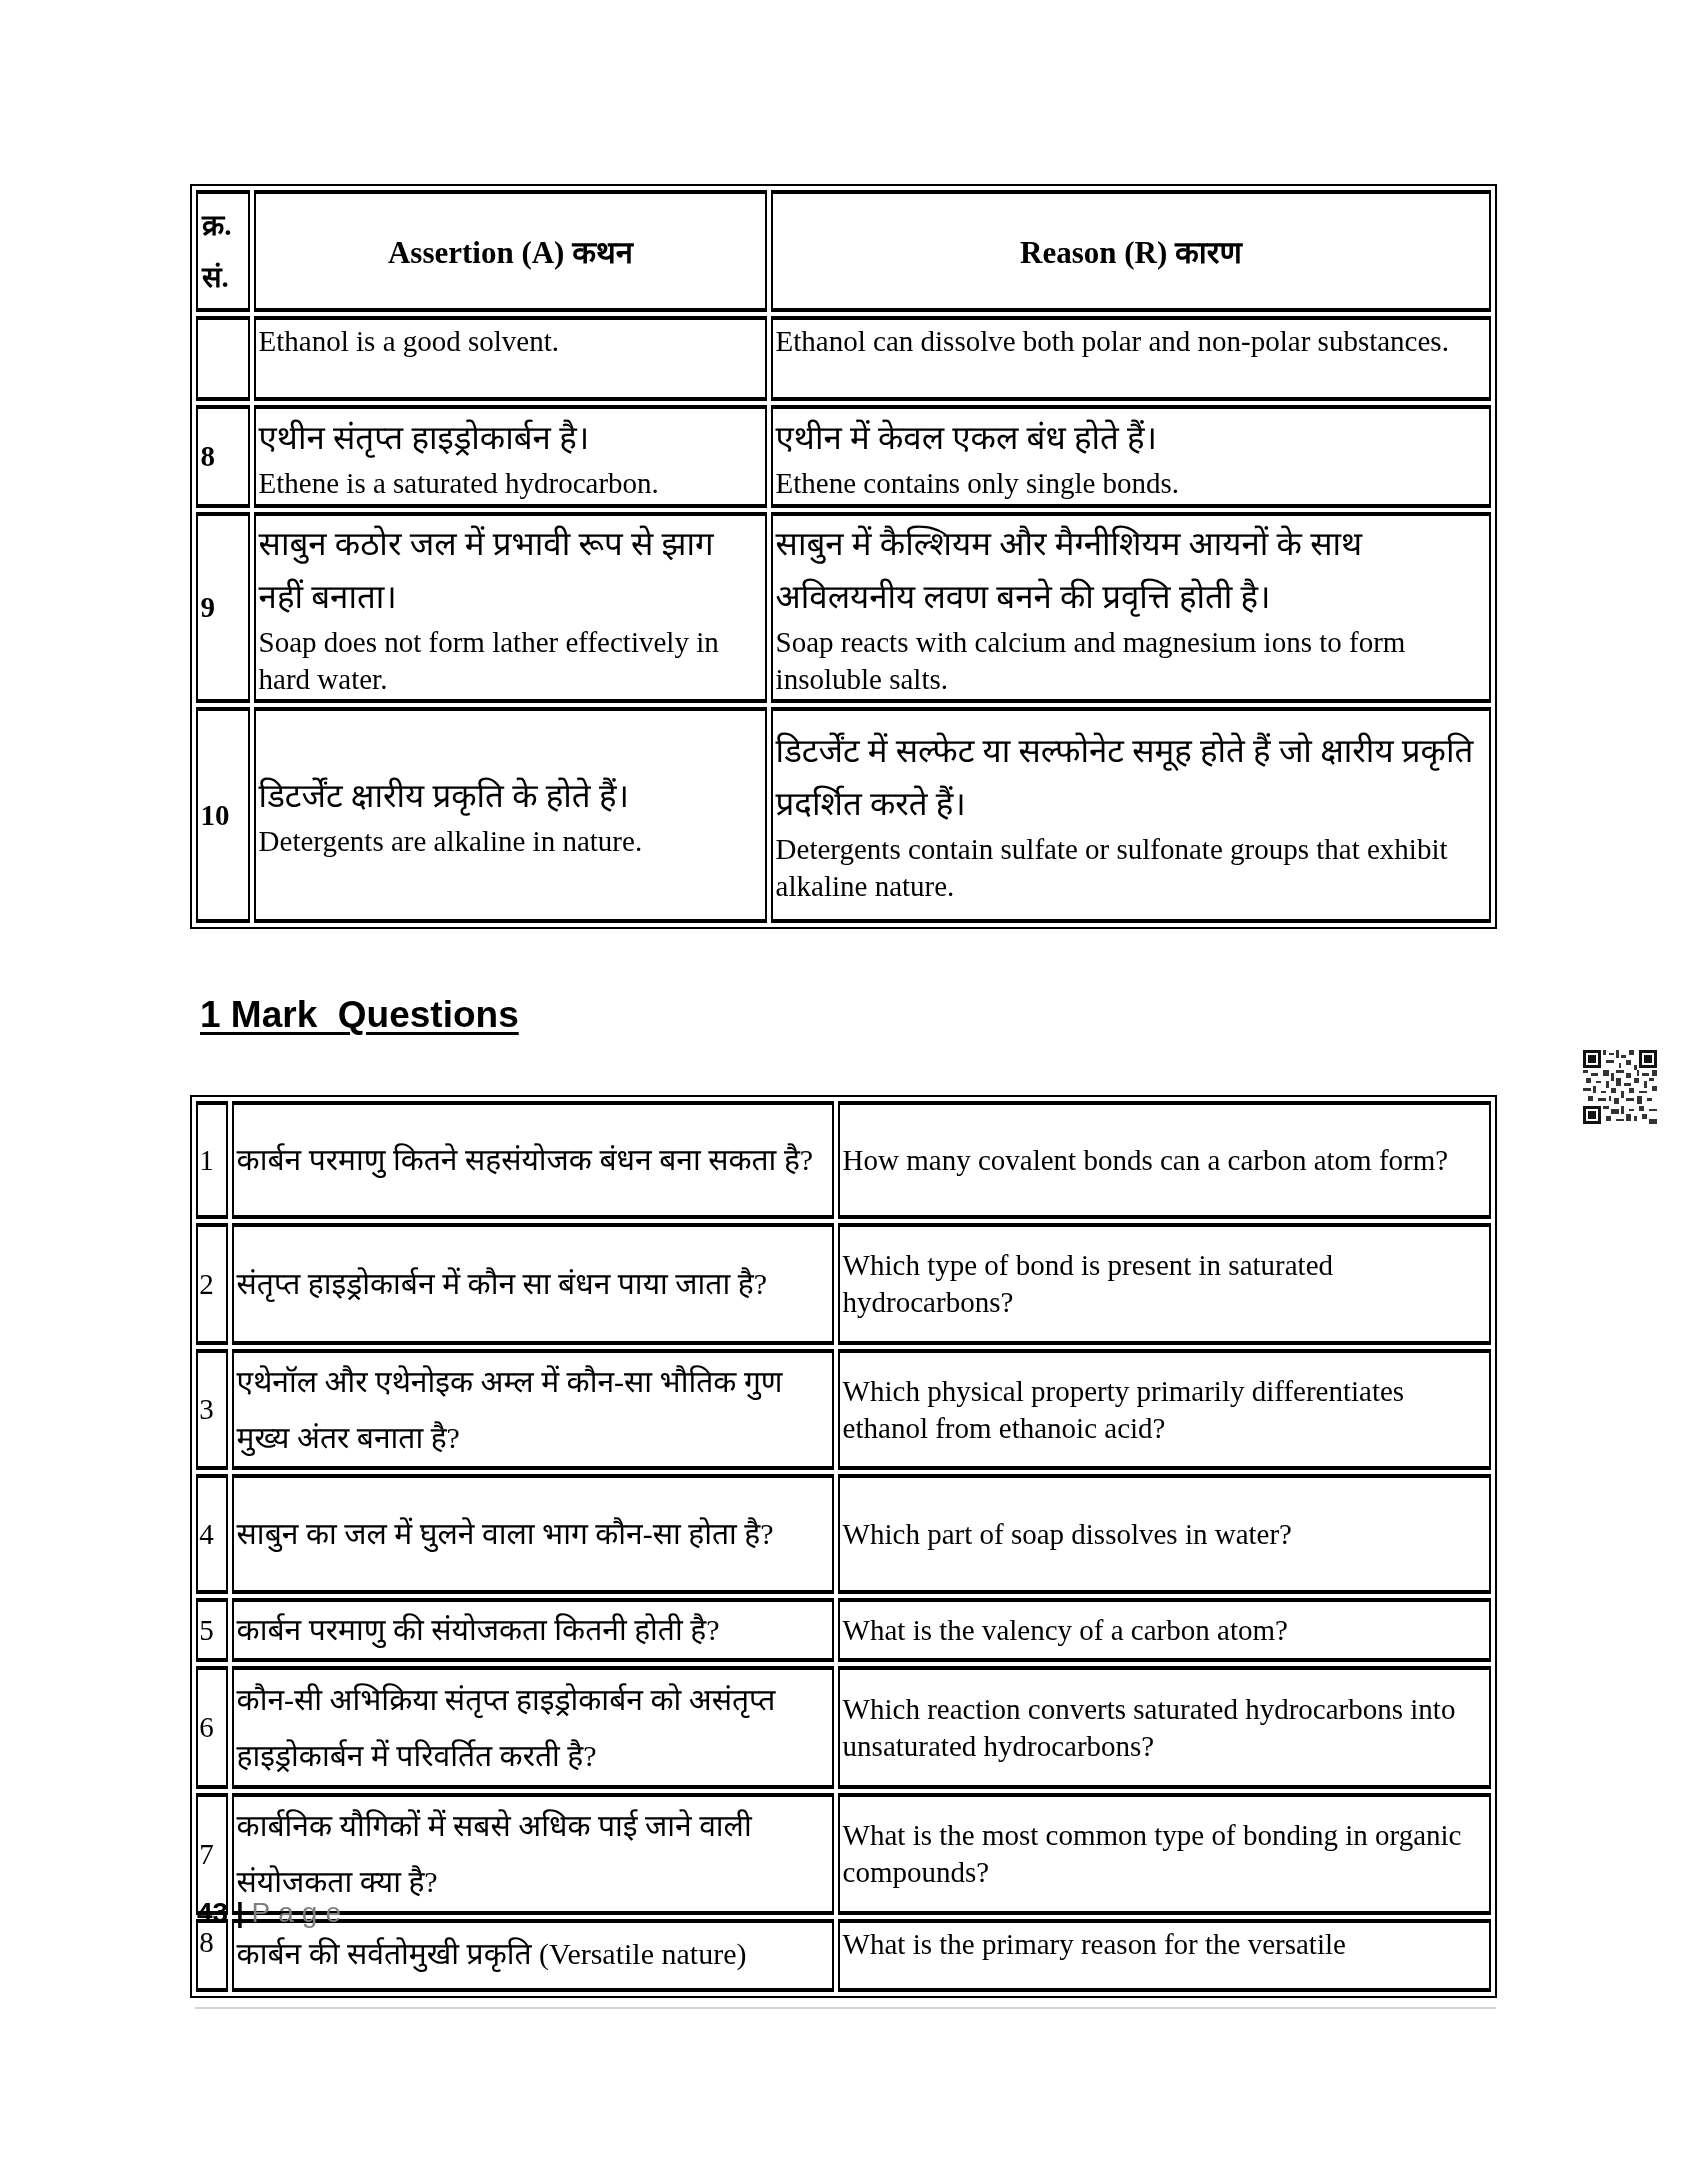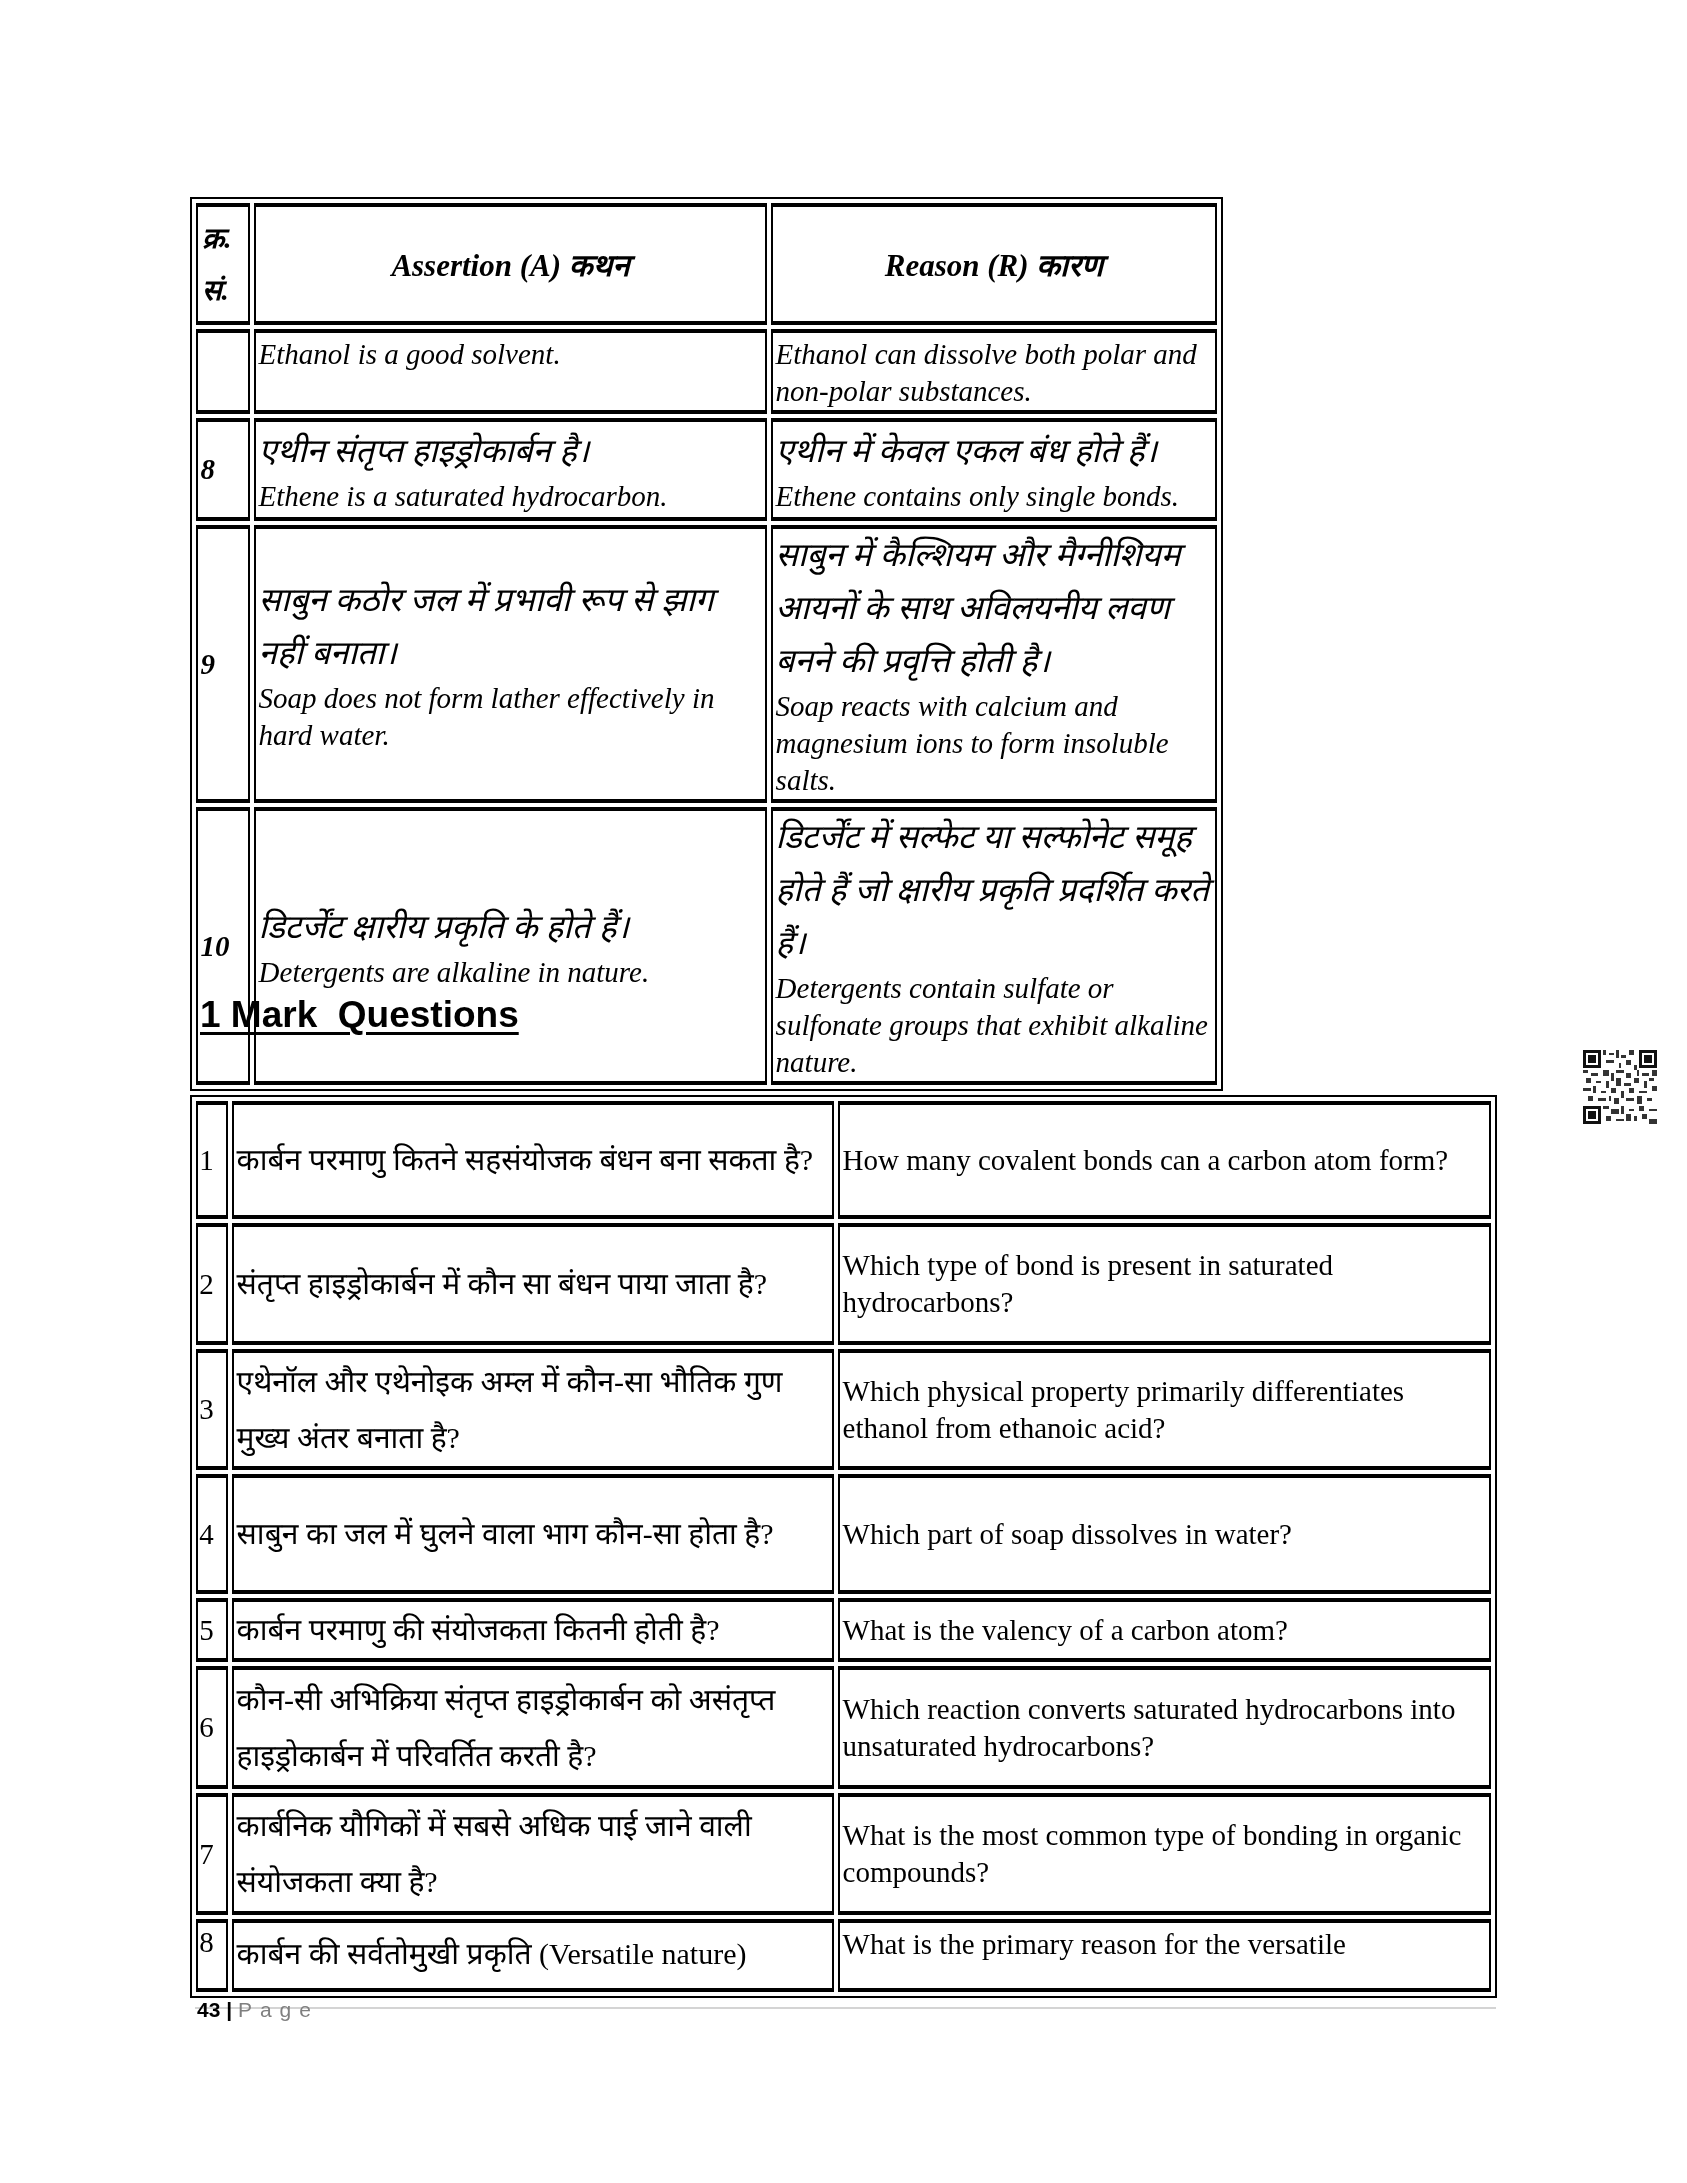--- a/index.html
+++ b/index.html
@@ -19,21 +19,21 @@
     border: 2px solid #000;
     border-top-width: 4px;
     border-bottom-width: 4px;
     vertical-align: middle;
     padding: 0 2.6px;
     text-align: left;
     font-weight: normal;
   }
 
   
-  #ar-table { left: 190px; top: 197px; width: 1033px; font-style: italic; }
+  #ar-table { left: 190px; top: 184px; width: 1307px; }
   #ar-table .c-no { width: 54px; }
   #ar-table .c-a  { width: 513px; }
   #ar-table .c-r  { width: auto; }
   #ar-table th { font-weight: bold; font-size: 31px; text-align: center; }
   #ar-table th.no-head { font-size: 29px; line-height: 52px; text-align: left; padding-left: 4px; }
   #ar-table td.num { font-weight: bold; font-size: 29px; }
   #ar-table .hi { font-size: 33px; line-height: 53px; display: block; }
   #ar-table .en { font-size: 29px; line-height: 37px; display: block; }
   #ar-table tr.r-head { height: 122px; }
   #ar-table tr.r-0 { height: 85px; }
@@ -68,21 +68,21 @@
   #q-table tr.q3 { height: 121px; }
   #q-table tr.q4 { height: 120px; }
   #q-table tr.q5 { height: 62px; }
   #q-table tr.q6 { height: 123px; }
   #q-table tr.q7 { height: 122px; }
   #q-table tr.q8 { height: 73px; }
   #q-table tr.q8 td { vertical-align: top; padding-top: 2.6px; }
 
   
   #footer-rule { position: absolute; left: 195px; top: 2007px; width: 1301px; height: 2px; background: #d4d4d4; }
-  #footer { position: absolute; left: 197px; top: 1991px; font-family: "Liberation Sans", "DejaVu Sans", sans-serif; font-size: 21px; line-height: 37px; white-space: pre; }
+  #footer { position: absolute; left: 197px; top: 1894px; font-family: "Liberation Sans", "DejaVu Sans", sans-serif; font-size: 28px; line-height: 37px; white-space: pre; }
   #footer .pg-num { font-weight: bold; color: #000; }
   #footer .pg-sep { font-weight: bold; color: #000; }
   #footer .pg-word { color: #7f7f7f; letter-spacing: 8px; }
 </style>
 </head>
 <body>
 
 <table class="grid" id="ar-table">
   <colgroup>
     <col class="c-no">

